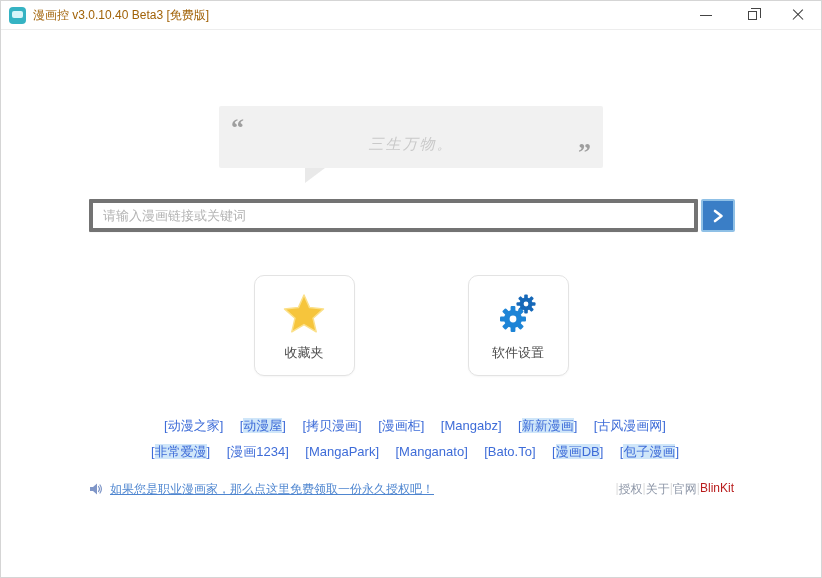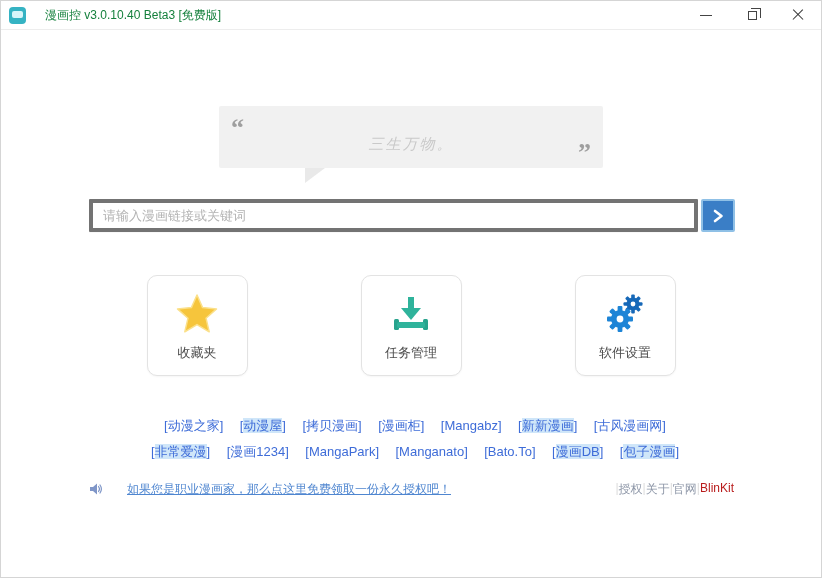--- a/index.html
+++ b/index.html
@@ -15,21 +15,21 @@
     background:#fff; border-bottom:1px solid #ededed;
   }
   .app-icon {
     width:17px; height:17px; border-radius:4px; background:#35b3c3;
     position:relative; margin-right:7px; flex:0 0 auto;
   }
   .app-icon::before {
     content:""; position:absolute; left:3px; top:4px; width:11px; height:7px;
     background:#eafcff; border-radius:2px; opacity:.9;
   }
-  .window-title { font-size:12px; color:#15803d;margin-left:12px; }
+  .window-title { font-size:12px; color:#a16207; }
   .win-controls { margin-left:auto; display:flex; align-items:center; gap:16px; }
   .win-btn { width:30px; height:22px; display:flex; align-items:center; justify-content:center; cursor:default; }
   .icon-min { width:12px; height:1px; background:#444; display:block; }
   .icon-restore { position:relative; width:9px; height:9px; border:1px solid #444; background:#fff; display:block; }
   .icon-restore::before { content:""; position:absolute; top:-4px; left:2px; width:9px; height:9px;
     border:1px solid #444; border-left:none; border-bottom:none; }
   .icon-close { position:relative; width:12px; height:12px; display:block; }
   .icon-close::before,.icon-close::after { content:""; position:absolute; left:-1px; top:5px; width:14px; height:1.4px; background:#333; }
   .icon-close::before { transform:rotate(45deg); }
   .icon-close::after  { transform:rotate(-45deg); }
@@ -74,21 +74,21 @@
   
   .sites { position:absolute; top:411px; left:0; right:0; text-align:center; }
   .sites .row { line-height:25px;padding-left:8px; }
   .site-link { display:inline-block; margin:0 6px; font-size:13px; color:#3e6cd8; text-decoration:none; cursor:pointer; }
   .site-link .txt.hl { background:#cfe6f9; }
   
   .footer {
     position:absolute; top:478px; left:88px; right:87px; height:20px;
     display:flex; align-items:center; justify-content:space-between; font-size:12px;
   }
-  .promo { display:flex; align-items:center; gap:24px; }
+  .promo { display:flex; align-items:center; gap:7px; }
   .promo-link { color:#4f86d0; text-decoration:underline; cursor:pointer; }
   .footer-nav { display:flex; }
   .fsep { color:#dcdcdc; }
   .footer-link { color:#8e97a8; text-decoration:none; cursor:pointer; }
   .footer-link.brand { color:#b91c1c; }
 </style>
 </head>
 <body>
 
 <div class="window">
@@ -129,32 +129,20 @@
 
     <div class="card">
       <span class="icon-box">
         <svg width="44" height="44" viewBox="0 0 44 44">
           <path d="M22 3 L27.6 15.6 L41.5 16.9 L31 26.2 L34.2 39.8 L22 32.6 L9.8 39.8 L13 26.2 L2.5 16.9 L16.4 15.6 Z" fill="#f6c53c" stroke="#fbe08a" stroke-width="1.5" stroke-linejoin="round"></path>
         </svg>
       </span>
       <span class="card-label">收藏夹</span>
     </div>
 
-    <div class="card">
-      <span class="icon-box">
-        <svg width="44" height="44" viewBox="0 0 44 44">
-          <rect x="19" y="5" width="6" height="12" fill="#2fb39b"></rect>
-          <polygon points="12,16 32,16 22,28" fill="#2fb39b"></polygon>
-          <rect x="5" y="27" width="5" height="11" rx="1.5" fill="#27a38d"></rect>
-          <rect x="34" y="27" width="5" height="11" rx="1.5" fill="#27a38d"></rect>
-          <rect x="8" y="30" width="28" height="6" rx="2" fill="#2fb39b"></rect>
-        </svg>
-      </span>
-      <span class="card-label">任务管理</span>
-    </div>
 
     <div class="card">
       <span class="icon-box">
         <svg width="44" height="44" viewBox="0 0 44 44">
           <g transform="translate(30,12)" fill="#1668b8">
             <rect x="-1.8" y="-9.5" width="3.6" height="19" rx="1"></rect>
             <rect x="-1.8" y="-9.5" width="3.6" height="19" rx="1" transform="rotate(45)"></rect>
             <rect x="-1.8" y="-9.5" width="3.6" height="19" rx="1" transform="rotate(90)"></rect>
             <rect x="-1.8" y="-9.5" width="3.6" height="19" rx="1" transform="rotate(135)"></rect>
             <circle r="6.5"></circle>

